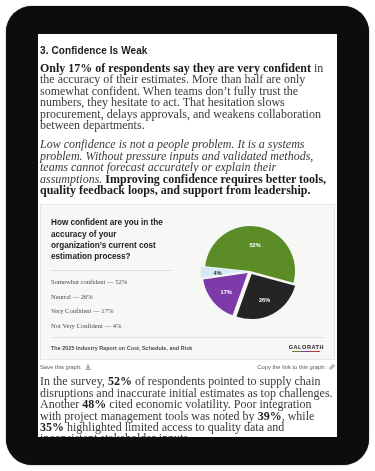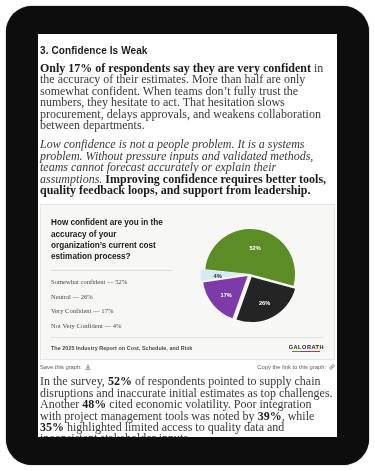--- a/index.html
+++ b/index.html
@@ -32,21 +32,21 @@
   p.body b{color:#1b1b1b;font-weight:bold;}
   p.body i{font-style:italic;}
 
   
   .card{
     background:#f7f7f5;border:1px solid #e6e6e2;
     margin:3px 0 4px 0;padding:10px 10px 7px 10px;
     display:flex;flex-direction:column;
     position:relative;
   }
-  .card-main{display:flex;align-items:center;}
+  .card-main{display:flex;align-items:flex-start;}
   .card-left{width:45%;padding-right:4px;}
   .card-right{width:55%;display:flex;align-items:center;justify-content:center;}
   .q-title{
     font-family:"Liberation Sans",sans-serif;
     font-size:8.2px;line-height:11.2px;font-weight:bold;color:#1b1b1b;
     margin:2px 0 8px 0;
   }
   .legend{border-top:1px solid #dedede;padding-top:7px;}
   .legend-item{
     font-size:6.6px;line-height:7px;color:#4a4a4a;

